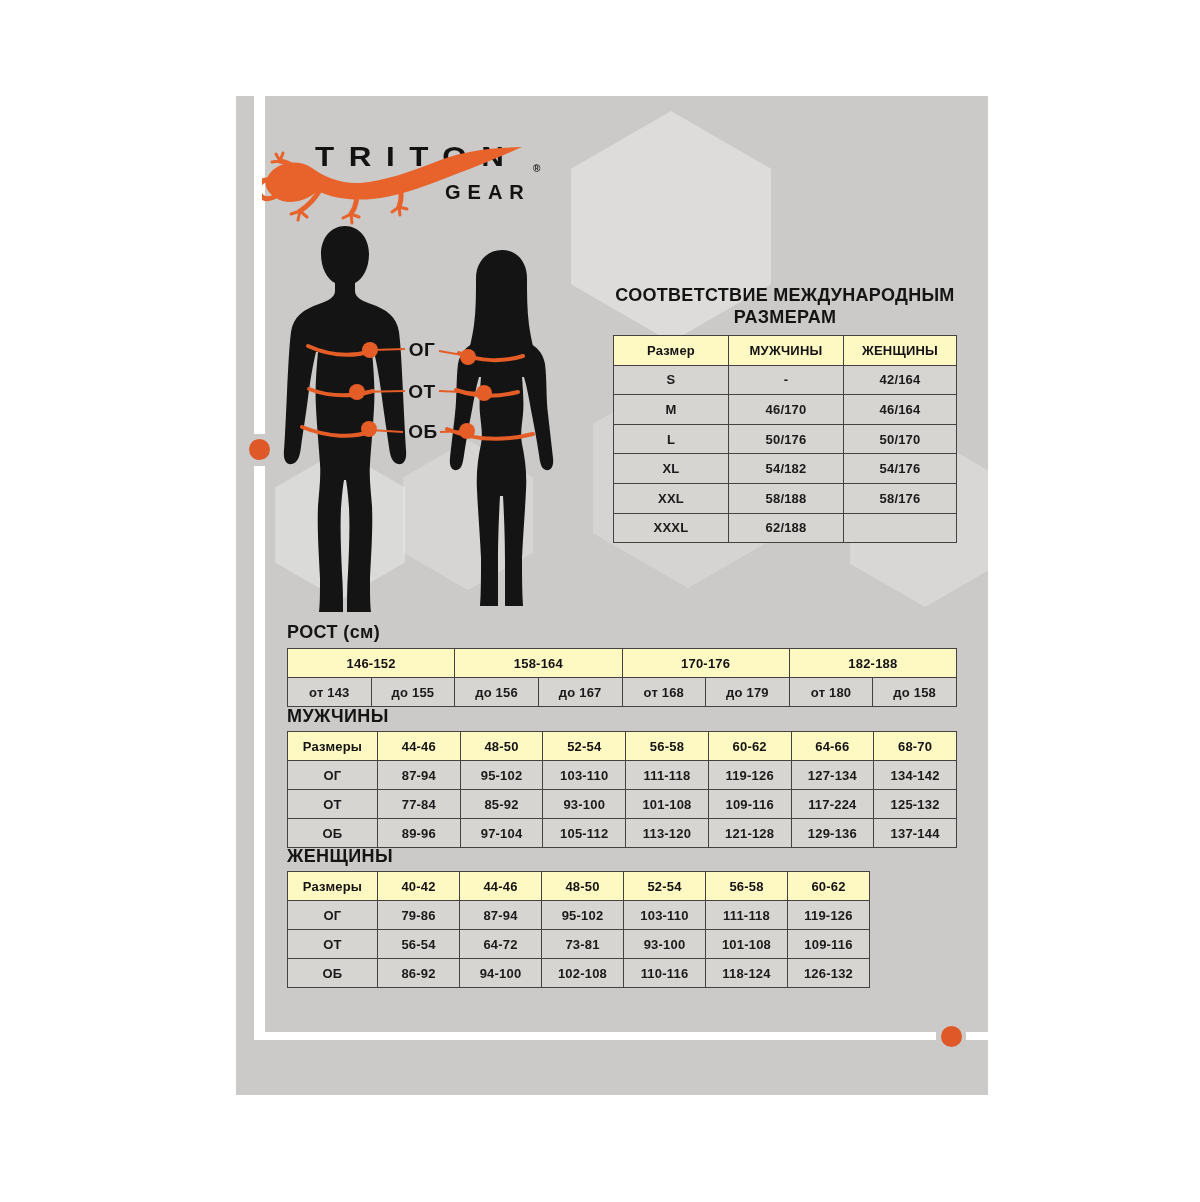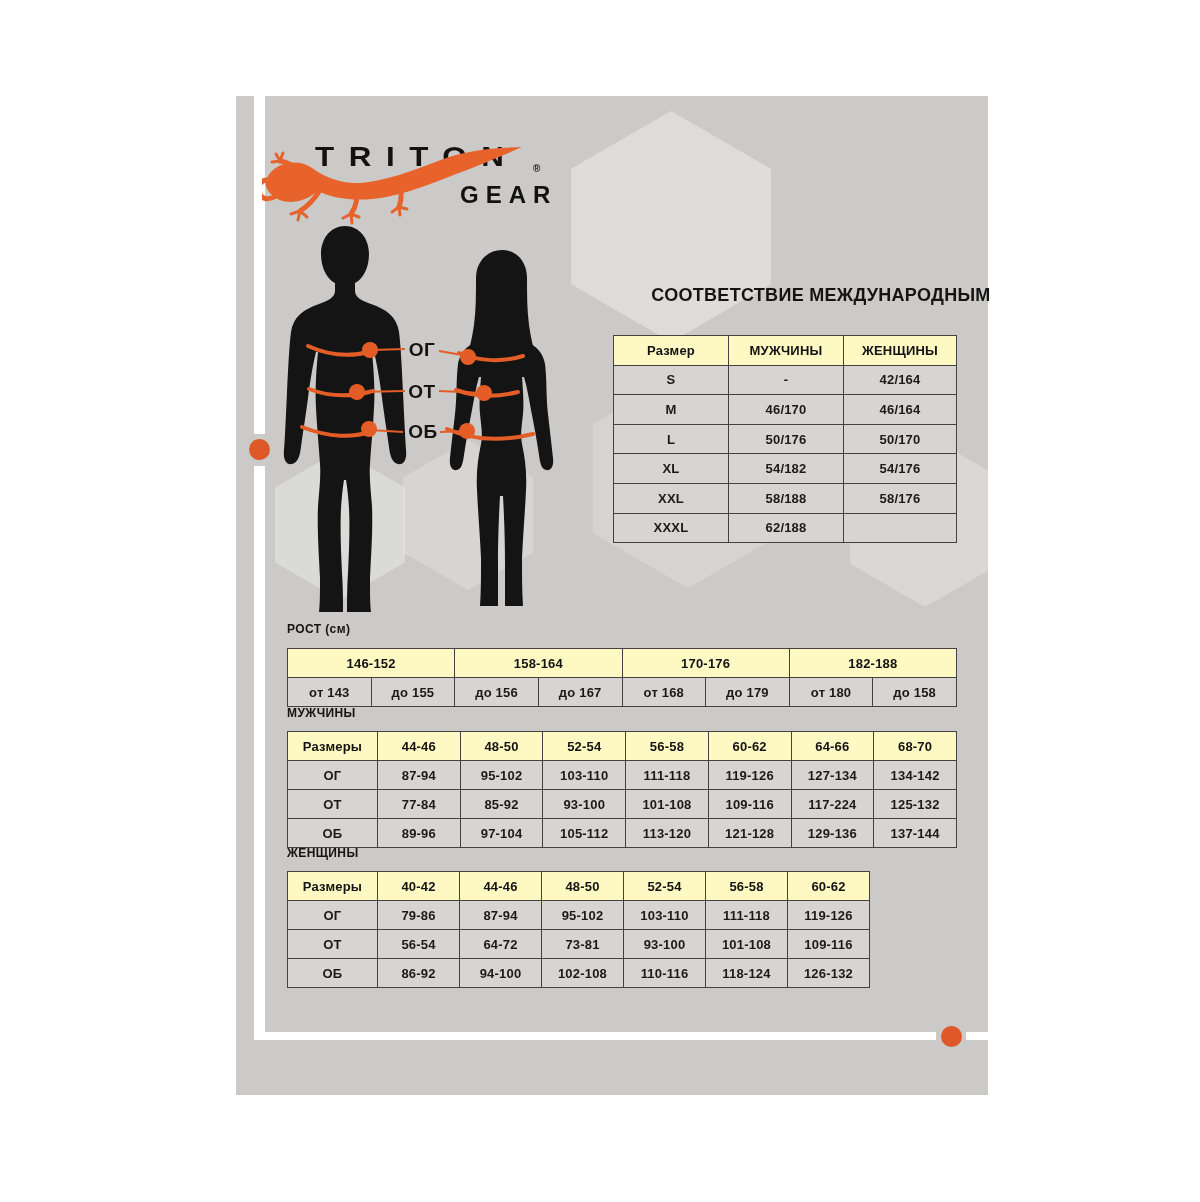--- a/index.html
+++ b/index.html
@@ -7,28 +7,28 @@
           font-family:"Liberation Sans","DejaVu Sans",sans-serif;color:#1a1a1a;}
   .abs{position:absolute;}
   .page{position:absolute;left:236px;top:96px;width:752px;height:999px;background:#cbcac8;}
   .hex{position:absolute;clip-path:polygon(50% 0,100% 25%,100% 75%,50% 100%,0 75%,0 25%);}
   .stripe{position:absolute;background:#ffffff;}
   .dot{position:absolute;width:21px;height:21px;border-radius:50%;background:#df5827;}
   
   .logo{position:absolute;left:262px;top:135px;width:300px;height:90px;}
   .triton-word{position:absolute;left:53px;top:6px;font-size:28px;font-weight:800;
                letter-spacing:13px;transform:scaleX(1.12);transform-origin:left top;color:#121212;white-space:nowrap;}
-  .gear-word{position:absolute;left:198px;top:46px;font-size:24px;font-weight:800;letter-spacing:7px;color:#121212;white-space:nowrap;}
+  .gear-word{position:absolute;left:183px;top:46px;font-size:20px;font-weight:800;letter-spacing:7px;color:#121212;white-space:nowrap;}
   .reg-mark{position:absolute;left:271px;top:28px;font-size:10px;font-weight:700;color:#121212;}
   
   .meas-label{position:absolute;width:36px;text-align:center;font-size:19px;font-weight:800;color:#141414;letter-spacing:0.5px;}
   
   .intl-title{position:absolute;left:608px;top:284px;width:354px;text-align:center;
-              font-size:18px;font-weight:800;line-height:22px;letter-spacing:0.3px;color:#141414;margin-left:36px;}
-  .section-label{position:absolute;font-size:12px;font-weight:800;letter-spacing:0.4px;color:#141414;}
+              font-size:18px;font-weight:800;line-height:22px;letter-spacing:0.3px;color:#141414;}
+  .section-label{position:absolute;font-size:18px;font-weight:800;letter-spacing:0.4px;color:#141414;}
   
   table.tbl{position:absolute;border-collapse:collapse;table-layout:fixed;}
   table.tbl td,table.tbl th{border:1px solid #454140;background:#d7d5d2;text-align:center;
       vertical-align:middle;padding:0;font-size:13px;font-weight:700;color:#1a1a1a;letter-spacing:0.2px;height:28px;}
   table.tbl th.oc{background:#fef9c3;color:#131313;}
   table.intl{left:613px;top:335px;width:344px;}
   table.intl td,table.intl th{height:28.6px;}
   table.rost{left:287px;top:648px;width:670px;border-radius:12px;}
   table.men{left:287px;top:731px;width:670px;}
   table.women{left:287px;top:871px;width:583px;}
@@ -139,20 +139,21 @@
         <circle cx="467" cy="431" r="8"></circle>
     </g>
   </svg>
 
   <div class="meas-label" style="left:404px;top:339px;">ОГ</div>
   <div class="meas-label" style="left:404px;top:381px;">ОТ</div>
   <div class="meas-label" style="left:405px;top:421px;">ОБ</div>
 
   <div class="intl-title">
     <div>СООТВЕТСТВИЕ МЕЖДУНАРОДНЫМ</div>
+    <div>РАЗМЕРАМ</div>
   </div>
 
   <table class="tbl intl">
     <colgroup>
         <col style="width:115px">
         <col style="width:115px">
         <col>
       </colgroup>
     <tbody>
       <tr>

